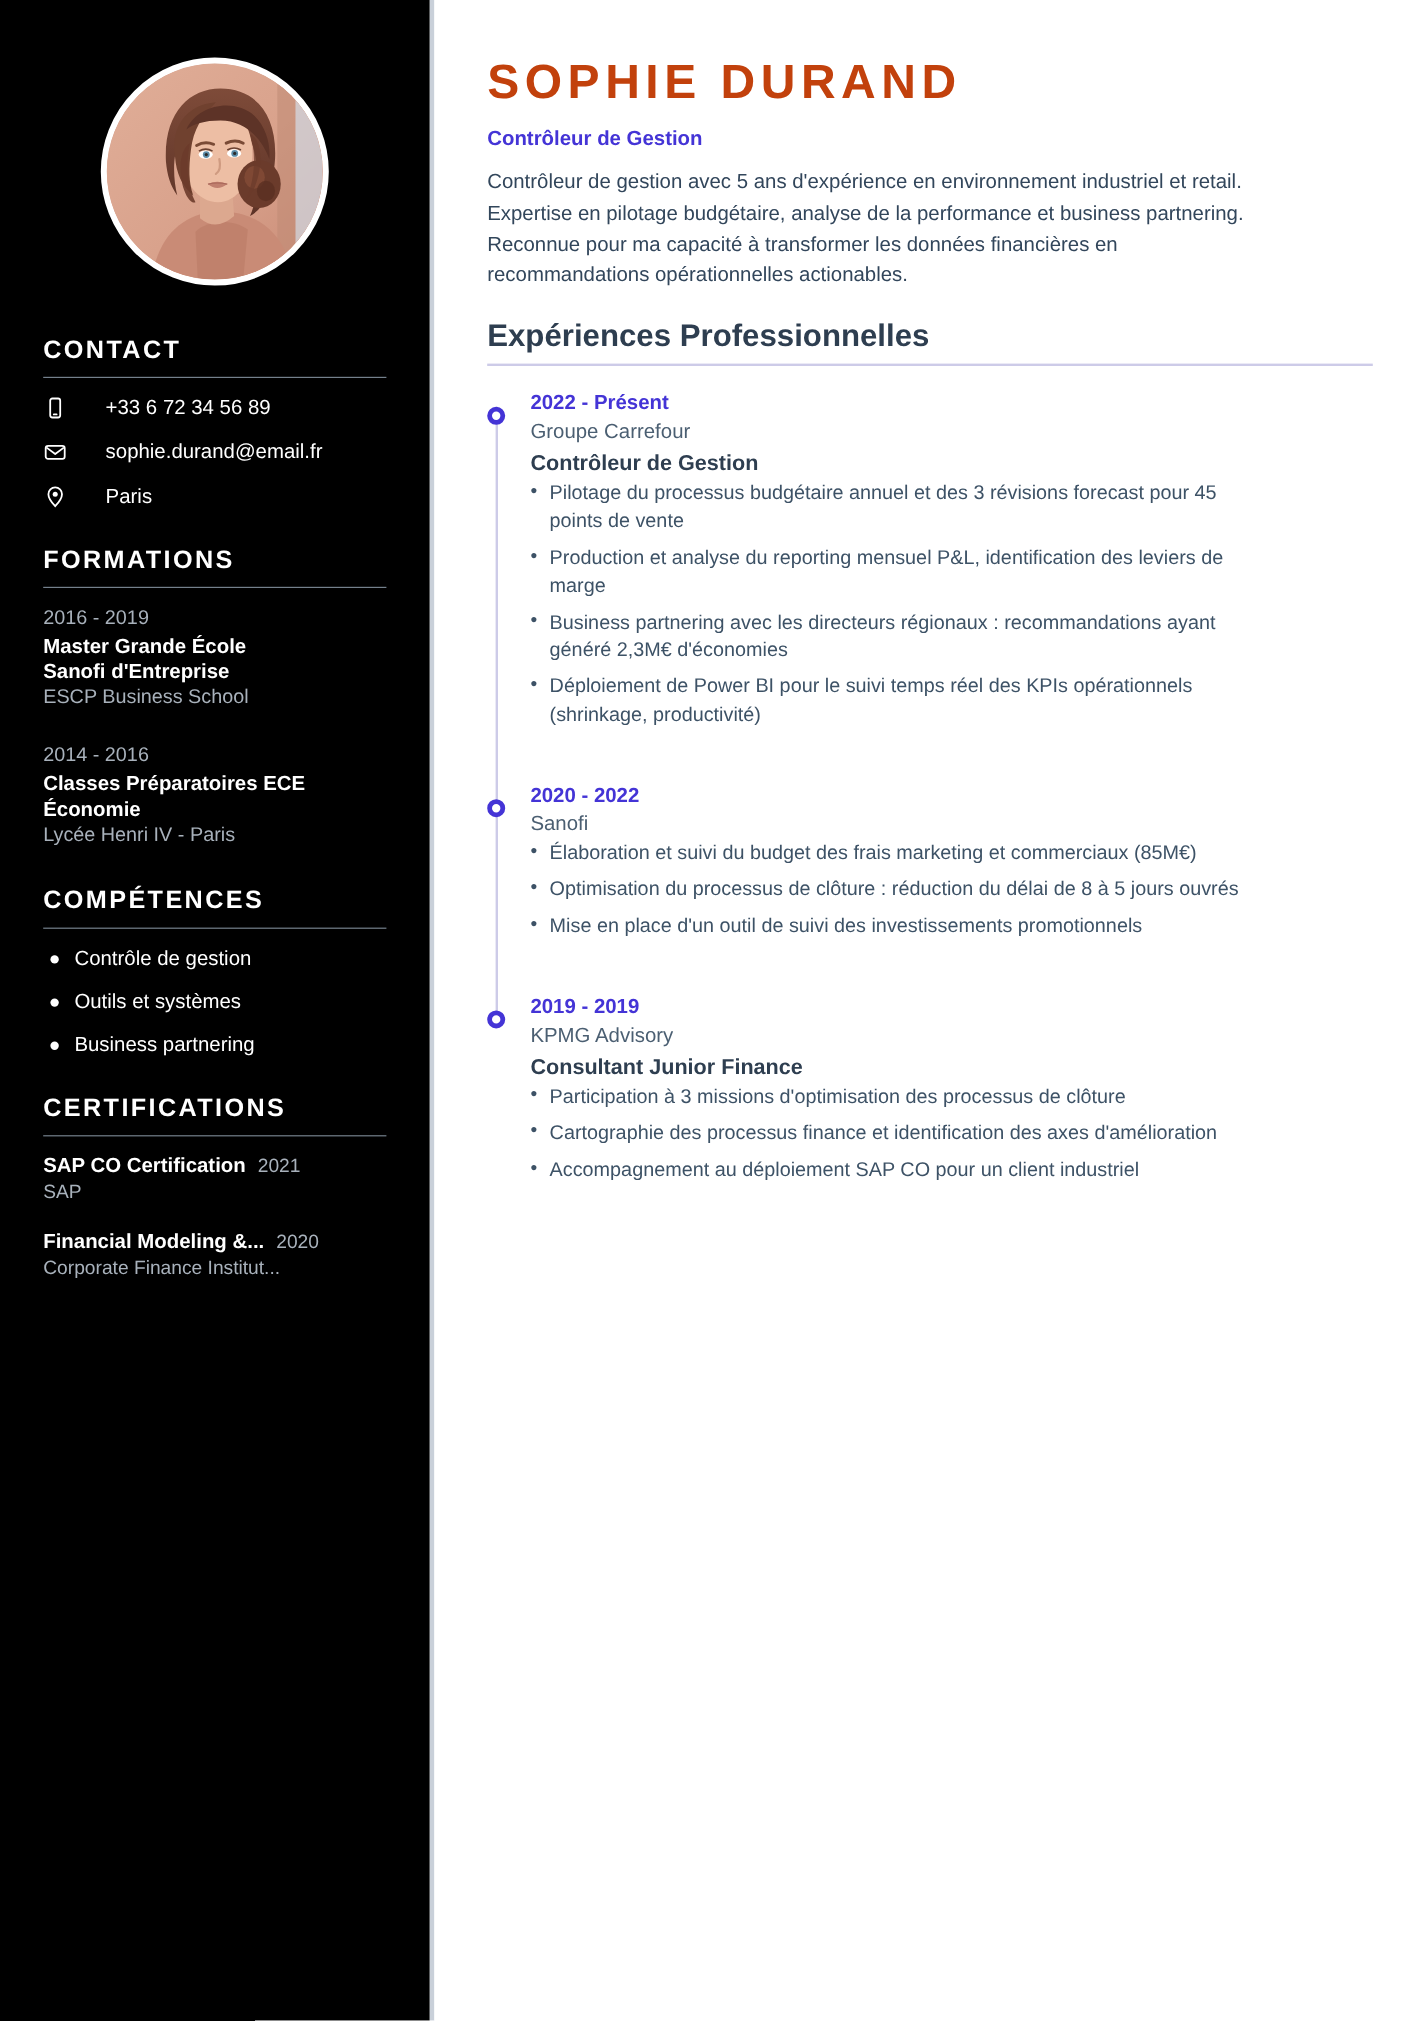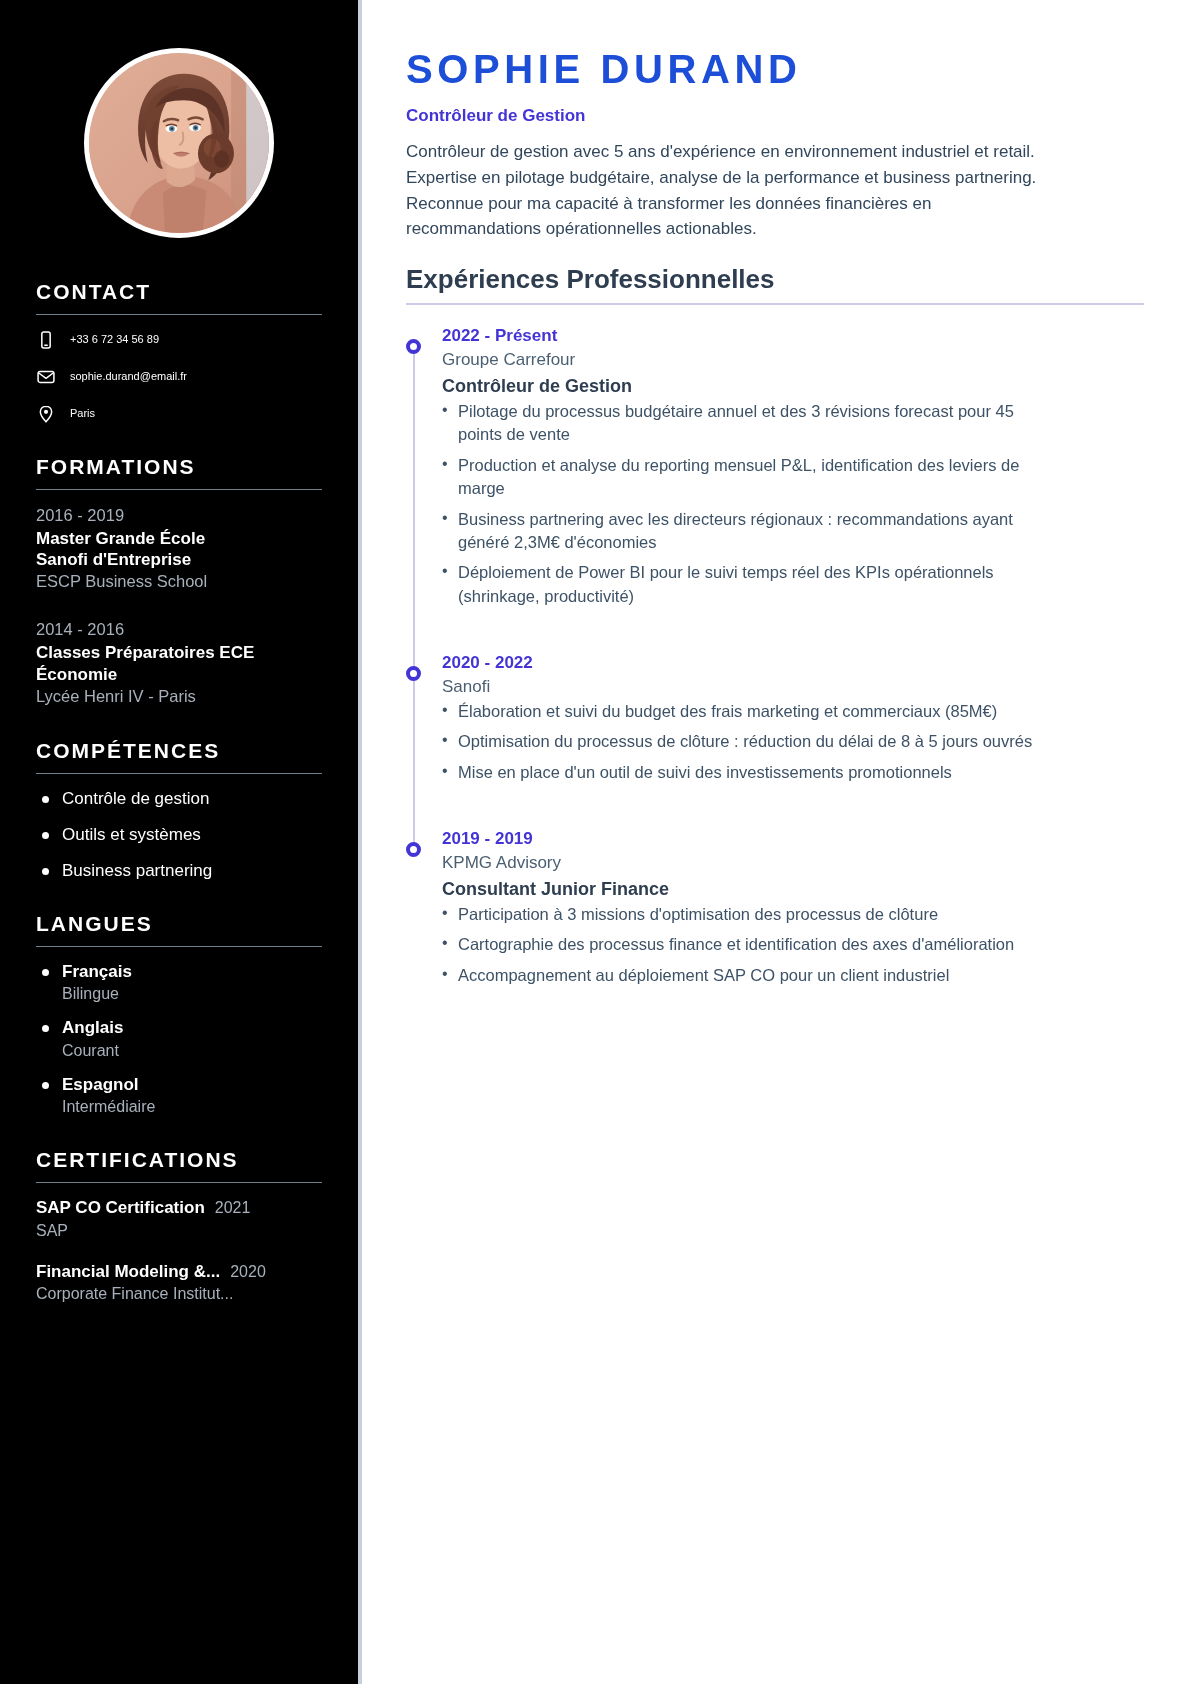--- a/index.html
+++ b/index.html
@@ -64,23 +64,23 @@
   }
   .side-rule {
     height: 1px;
     background: #74808c;
     margin-bottom: 14px;
   }
 
   .contact-row {
     display: flex;
     align-items: center;
-    gap: 14px;
+    gap: 32px;
     margin-bottom: 15px;
-    font-size: 11px;
+    font-size: 17px;
     color: #ffffff;
     line-height: 1.2;
   }
   .ci { width: 20px; height: 22px; flex: 0 0 20px; display: block; }
 
   .edu-item { margin-bottom: 24px; }
   .edu-dates { font-size: 16.5px; color: #a8b1bb; line-height: 1.45; }
   .edu-degree { font-size: 17px; font-weight: bold; color: #ffffff; line-height: 1.25; }
   .edu-school { font-size: 16.5px; color: #a8b1bb; line-height: 1.45; }
 
@@ -127,21 +127,21 @@
   
   .main {
     flex: 1;
     padding: 48px 46px 0 44px;
     background: #ffffff;
   }
   .name {
     font-size: 40px;
     font-weight: bold;
     letter-spacing: 4.6px;
-    color: #1d4ed8;
+    color: #c2410c;
     line-height: 1.05;
     margin-bottom: 16px;
   }
   .job-title {
     font-size: 17px;
     font-weight: bold;
     color: #4434d6;
     margin-bottom: 13px;
   }
   .summary {
@@ -327,37 +327,20 @@
       <section class="side-section">
         <div class="side-title">COMPÉTENCES</div>
         <div class="side-rule"></div>
         <ul class="bullet-list">
           <li>Contrôle de gestion</li>
           <li>Outils et systèmes</li>
           <li>Business partnering</li>
         </ul>
       </section>
 
-      <section class="side-section">
-        <div class="side-title">LANGUES</div>
-        <div class="side-rule"></div>
-
-        <div class="lang-item">
-          <div class="lang-name">Français</div>
-          <div class="lang-level">Bilingue</div>
-        </div>
-        <div class="lang-item">
-          <div class="lang-name">Anglais</div>
-          <div class="lang-level">Courant</div>
-        </div>
-        <div class="lang-item">
-          <div class="lang-name">Espagnol</div>
-          <div class="lang-level">Intermédiaire</div>
-        </div>
-      </section>
 
       <section class="side-section">
         <div class="side-title">CERTIFICATIONS</div>
         <div class="side-rule"></div>
 
         <div class="cert-item">
           <div class="cert-head">
             <span class="cert-name">SAP CO Certification</span>
             <span class="cert-year">2021</span>
           </div>

